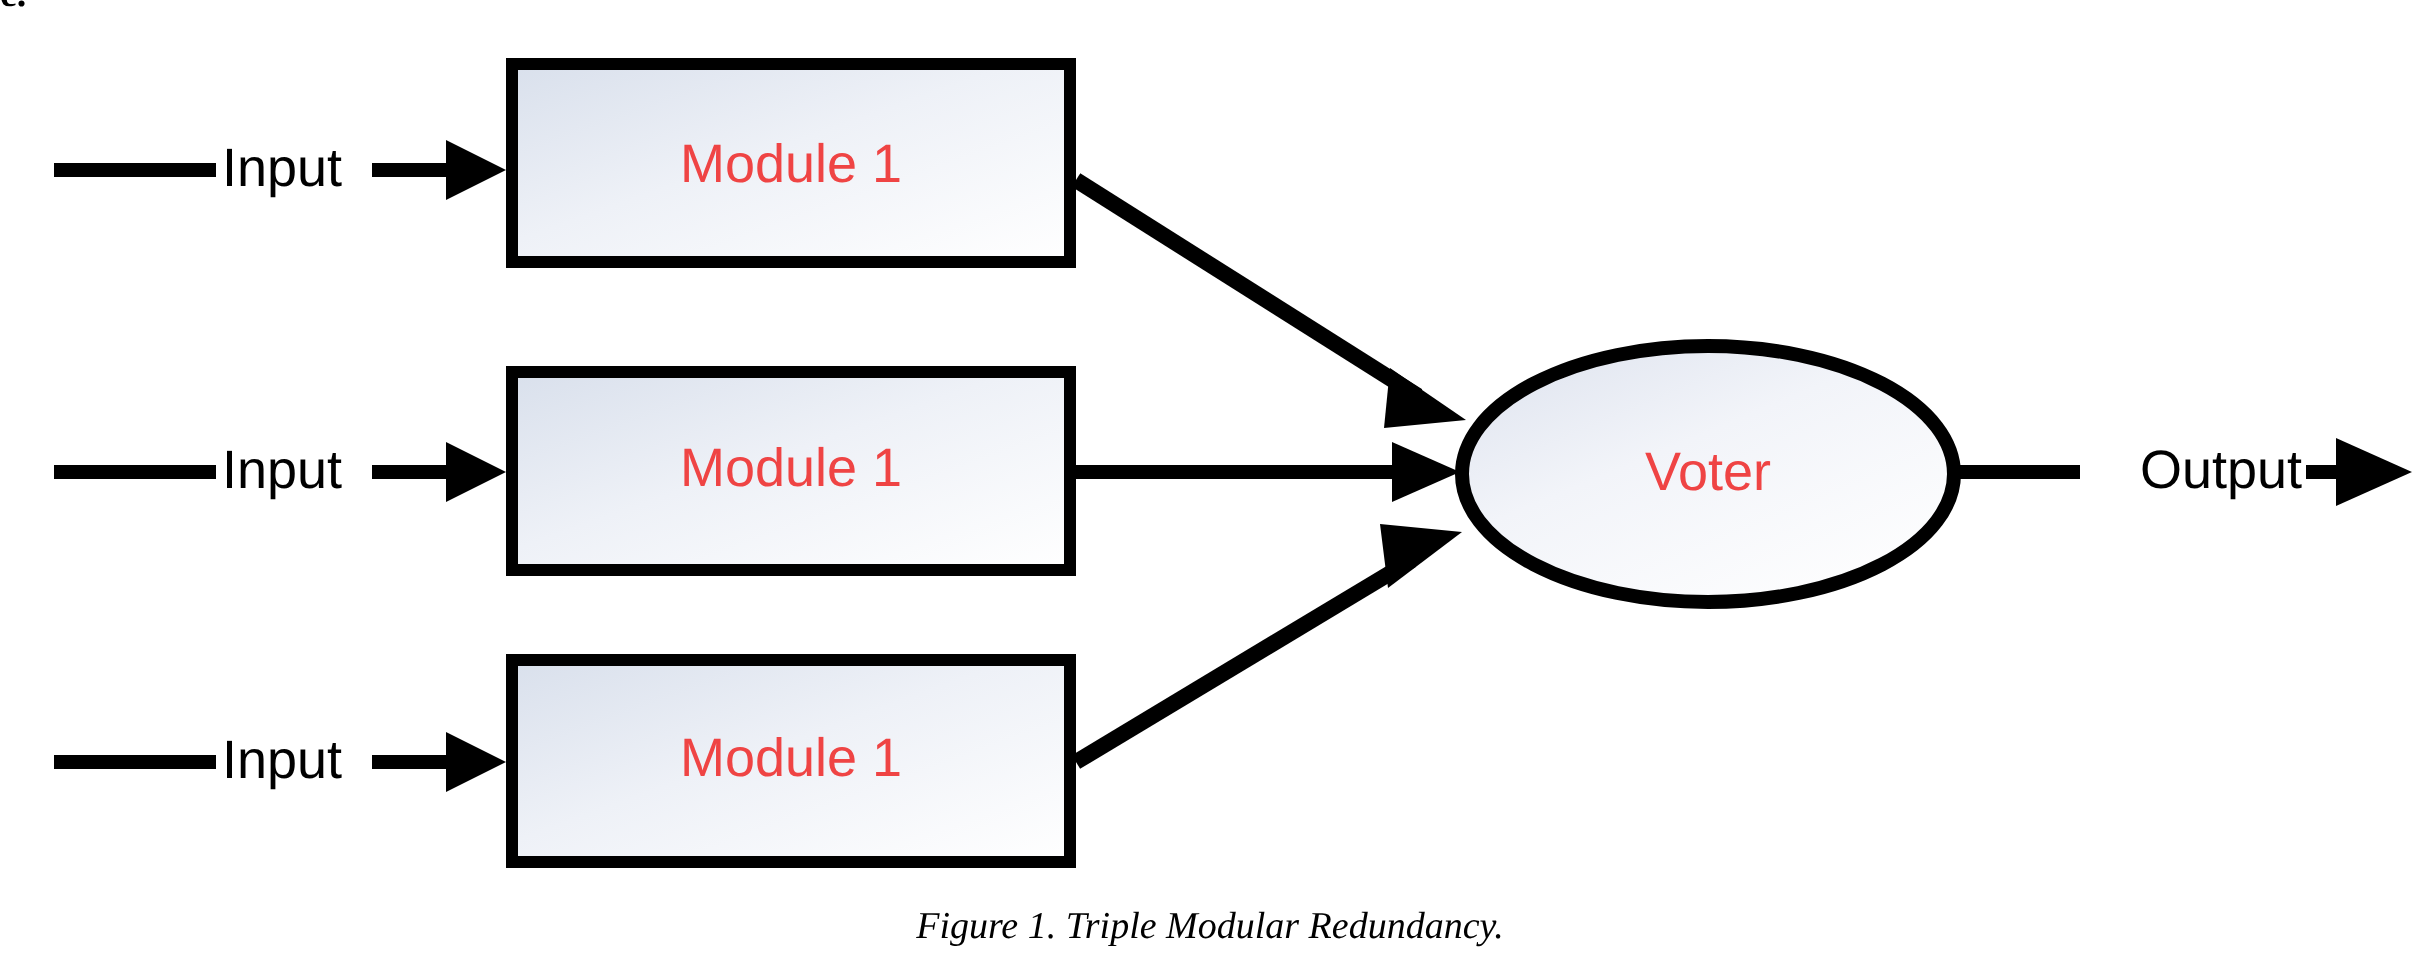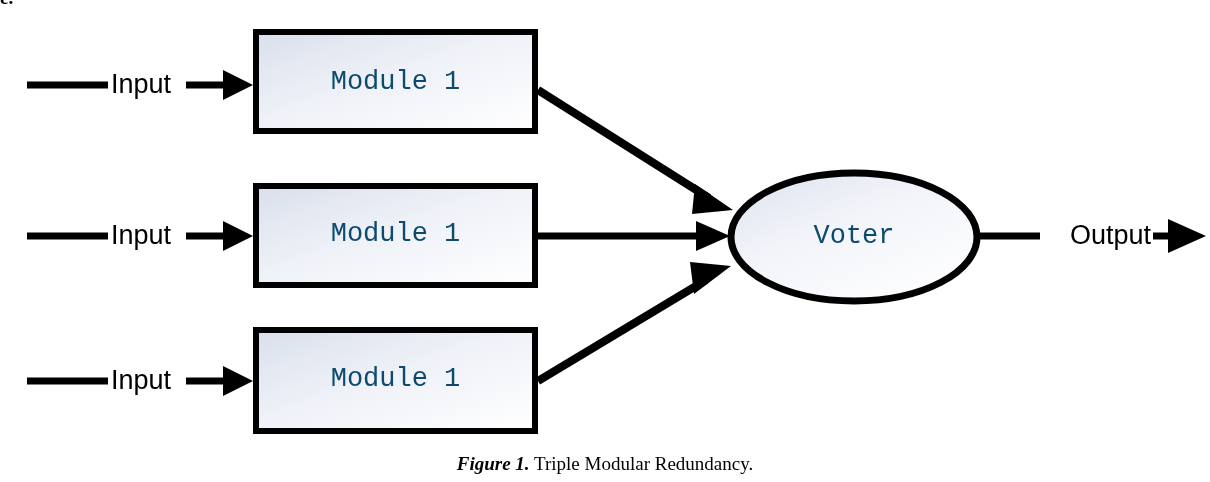--- a/index.html
+++ b/index.html
@@ -32,23 +32,23 @@
     font-size: 19px;
     font-weight: bold;
     color: #000000;
     letter-spacing: 0px;
     line-height: 20px;
     white-space: nowrap;
   }
 
   .node-label {
     position: absolute;
-    font-family: Liberation Mono, monospace;
+    font-family: Liberation Sans, sans-serif;
     font-size: 27px;
-    color: #0c4a6e;
+    color: #ef4444;
     white-space: nowrap;
     text-align: center;
     line-height: 1;
   }
 
   .edge-label {
     position: absolute;
     font-family: Liberation Sans, sans-serif;
     font-size: 27px;
     color: #000000;
@@ -64,24 +64,25 @@
     top: 452px;
     width: 1210px;
     text-align: center;
     font-family: "Liberation Serif", "DejaVu Serif", serif;
     font-size: 19px;
     color: #000000;
     line-height: 24px;
     white-space: nowrap;
   }
   .caption .cap-lead {
-    font-weight: bold;
+    font-weight: normal;
     font-style: italic;
   }
   .caption .cap-body {
+    font-style: italic;
     margin-top: 45px;
   }
 </style>
 </head>
 <body>
 
 <div class="clip-artifact">e.</div>
 
 <svg id="figure-canvas" viewBox="0 0 1210 482" xmlns="http://www.w3.org/2000/svg">
   <defs>

